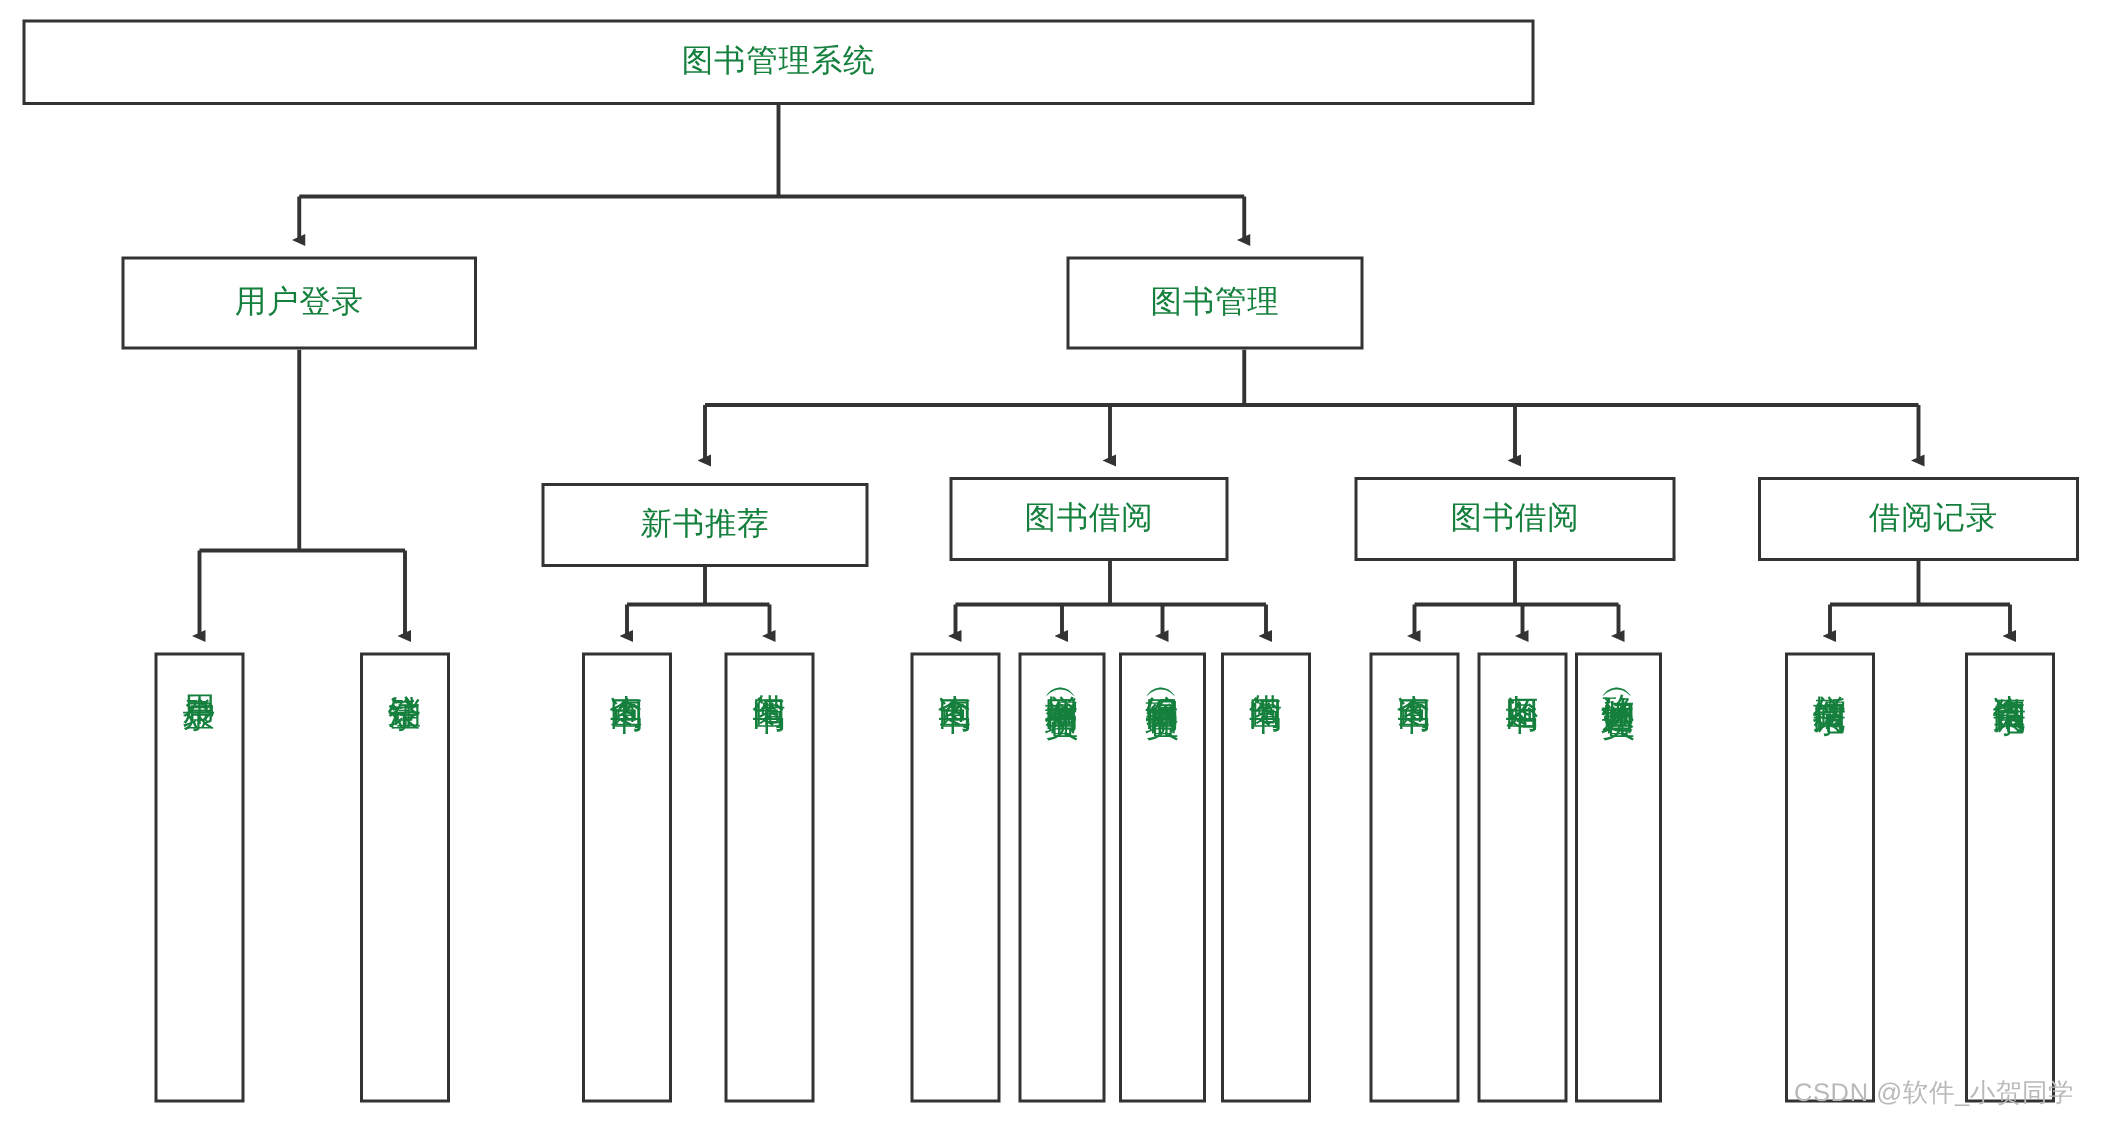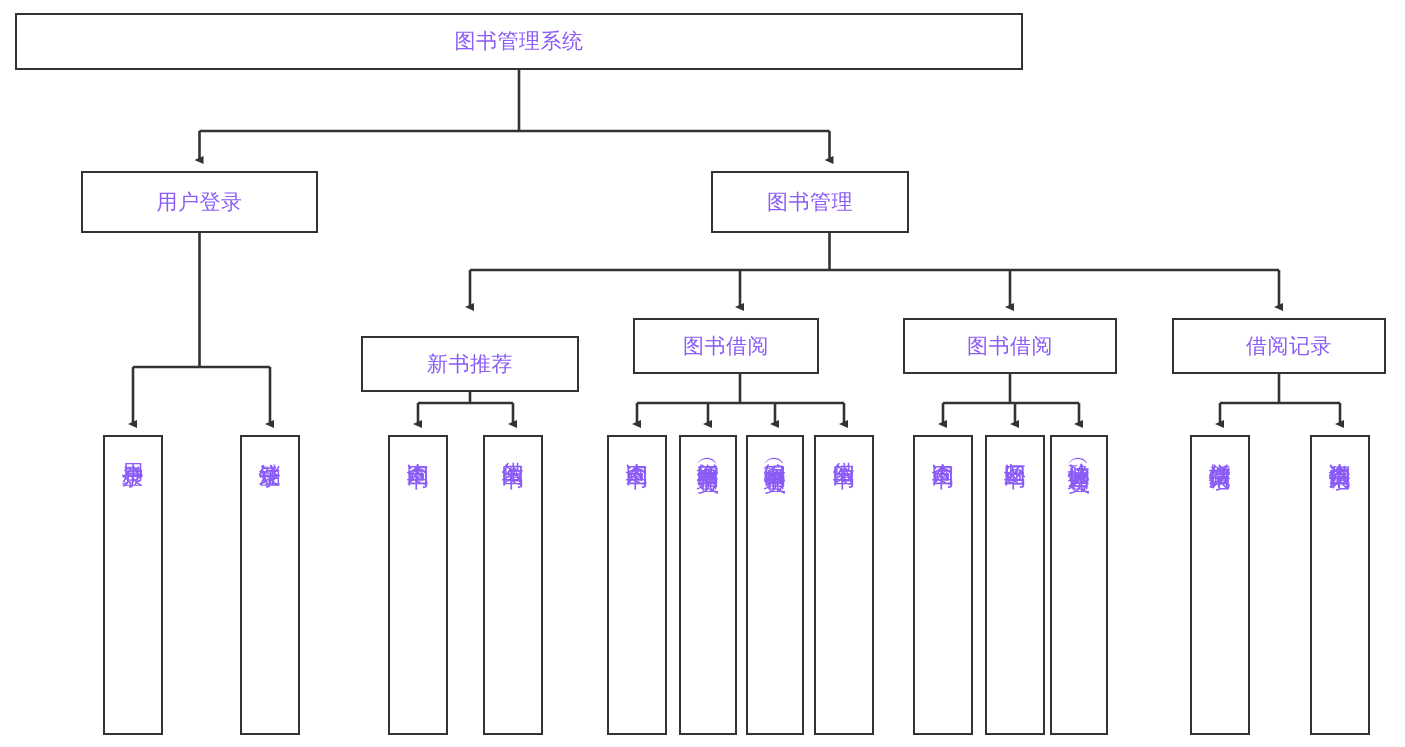--- a/index.html
+++ b/index.html
@@ -32,21 +32,21 @@
     position: absolute;
     box-sizing: border-box;
     background: #ffffff;
     border: 2px solid #333333;
     display: flex;
     align-items: center;
     justify-content: center;
     overflow: hidden;
   }
   .node-label {
-    color: #8b5cf6;
+    color: #15803d;
     font-size: 21px;
     line-height: 1.18;
     letter-spacing: 0.5px;
     white-space: nowrap;
     text-align: center;
     user-select: none;
   }
   
   .node-box.vertical {
     align-items: flex-start;
@@ -122,21 +122,21 @@
     <span class="node-label">图书管理系统</span>
   </div>
 
   <div class="node-box" style="left: 81px; top: 171px; width: 237px; height: 62px;">
     <span class="node-label">用户登录</span>
   </div>
   <div class="node-box" style="left: 711px; top: 171px; width: 198px; height: 62px;">
     <span class="node-label">图书管理</span>
   </div>
 
-  <div class="node-box" style="left: 361px; top: 336px; width: 218px; height: 56px;">
+  <div class="node-box" style="left: 361px; top: 322px; width: 218px; height: 56px;">
     <span class="node-label">新书推荐</span>
   </div>
   <div class="node-box" style="left: 633px; top: 318px; width: 186px; height: 56px;">
     <span class="node-label">图书借阅</span>
   </div>
   <div class="node-box" style="left: 903px; top: 318px; width: 214px; height: 56px;">
     <span class="node-label">图书借阅</span>
   </div>
   <div class="node-box" style="left: 1172px; top: 318px; width: 214px; height: 56px; padding-left: 20px;">
     <span class="node-label">借阅记录</span>
@@ -175,14 +175,15 @@
   <div class="node-box vertical" style="left: 1050px; top: 435px; width: 58px; height: 300px;">
     <span class="node-label">确认归还（管理员）</span>
   </div>
   <div class="node-box vertical" style="left: 1190px; top: 435px; width: 60px; height: 300px;">
     <span class="node-label">新增借阅记录</span>
   </div>
   <div class="node-box vertical" style="left: 1310px; top: 435px; width: 60px; height: 300px;">
     <span class="node-label">查询借阅记录</span>
   </div>
 
+  <div class="watermark" style="left: 1196px; top: 717px;">CSDN @软件_小贺同学</div>
 
 </div>
 
 </body></html>

